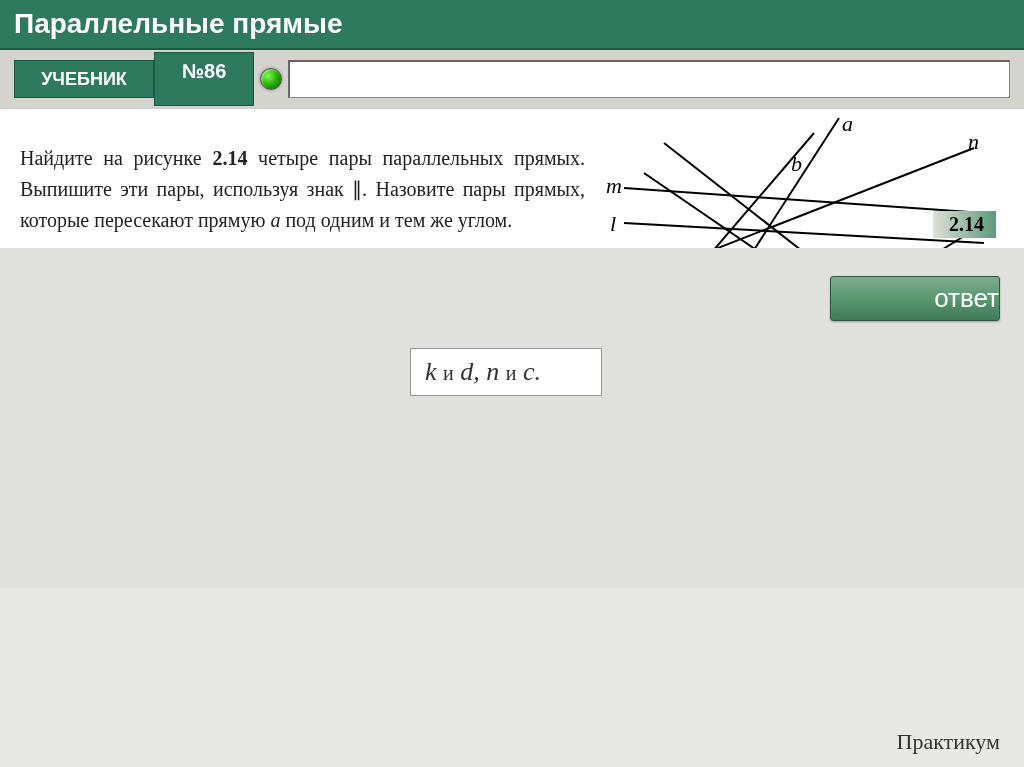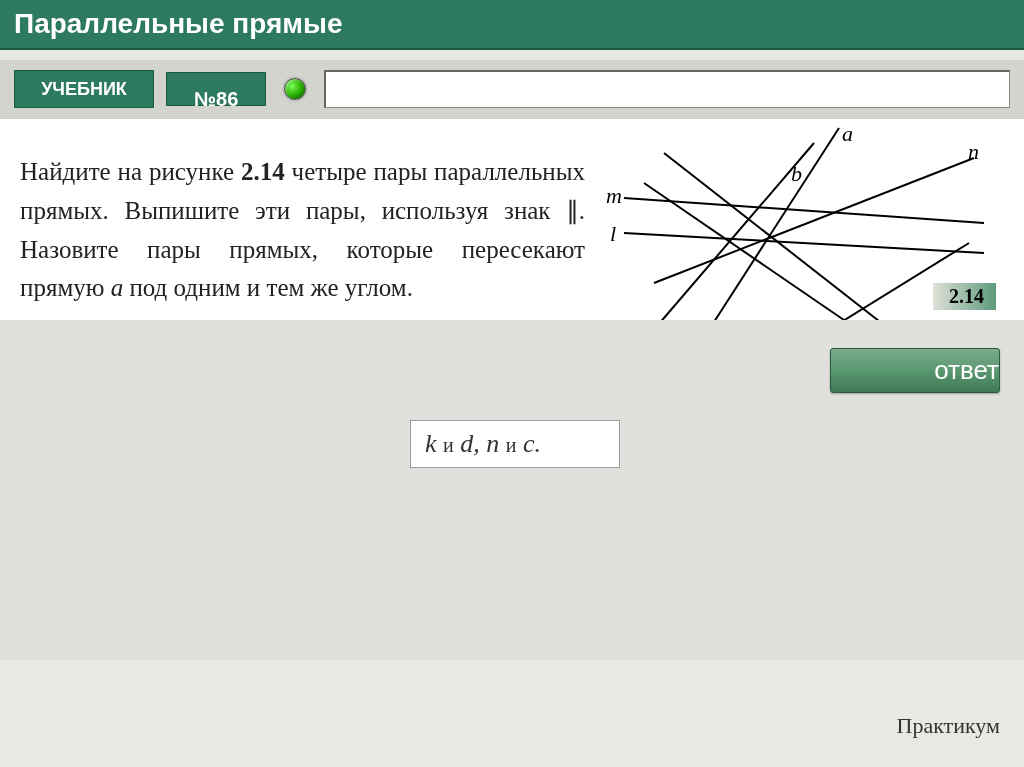--- a/index.html
+++ b/index.html
@@ -20,47 +20,46 @@
       height: 50px;
       display: flex;
       align-items: center;
       border-bottom: 2px solid #1a5a43;
     }
     .toolbar {
       background: #d4d4cf;
       padding: 10px 14px;
       display: flex;
       align-items: center;
-      gap: 12px;
+      gap: 0;
       height: 58px;
-      margin-top: 10px;
     }
     .btn-textbook {
       background: #2d7a5f;
       color: white;
       font-weight: bold;
       font-size: 18px;
       padding: 8px 12px;
       border: 1px solid #1a5a43;
       width: 140px;
       text-align: center;
       height: 38px;
       line-height: 20px;
       cursor: pointer;
     }
     .btn-number {
       background: #2d7a5f;
       color: white;
       font-weight: bold;
       font-size: 20px;
-      padding: 16px 10px;
+      padding: 8px 10px;
       border: 1px solid #1a5a43;
       width: 100px;
       text-align: center;
-      height: 34px;
+      height: 54px;
       line-height: 20px;
       cursor: pointer;
     }
     .green-dot {
       width: 22px;
       height: 22px;
       border-radius: 50%;
       background: radial-gradient(circle at 35% 35%, #7aff5a 0%, #2aad00 50%, #0a5500 100%);
       margin: 0 6px;
       box-shadow: inset 1px 1px 2px rgba(255,255,255,0.5), 0 0 3px rgba(0,0,0,0.4);
@@ -78,21 +77,21 @@
     .content {
       background: white;
       padding: 24px 20px 12px 20px;
       display: flex;
       gap: 20px;
       position: relative;
       border-top: 1px solid #ccc;
     }
     .problem-text {
       font-family: Georgia, serif;
-      font-size: 25px;
+      font-size: 20px;
       line-height: 1.55;
       width: 565px;
       color: #222;
       text-align: justify;
       padding-top: 10px;
     }
     .figure-area {
       flex: 1;
       position: relative;
     }
@@ -128,40 +127,40 @@
       position: absolute;
     }
     .answer1 {
       left: 410px;
       top: 28px;
       width: 400px;
     }
     .answer2 {
       left: 410px;
       top: 100px;
-      width: 210px;
+      width: 192px;
     }
     .answer-btn {
       position: absolute;
       right: 24px;
       top: 28px;
       width: 170px;
       background: linear-gradient(to bottom, #7dab8e 0%, #5a9870 50%, #3f7a57 100%);
       color: white;
       font-size: 26px;
       text-align: right;
       padding: 6px 0;
       border: 1px solid #2a5a3f;
       border-radius: 3px;
       cursor: pointer;
       box-shadow: 0 1px 2px rgba(0,0,0,0.3);
     }
     .footer-label {
       position: absolute;
-      bottom: 28px;
+      bottom: 12px;
       right: 24px;
       font-size: 22px;
       color: #333;
       font-family: Georgia, serif;
     }
     .and-word {
       font-style: normal;
       font-size: 20px;
     }
   </style>

